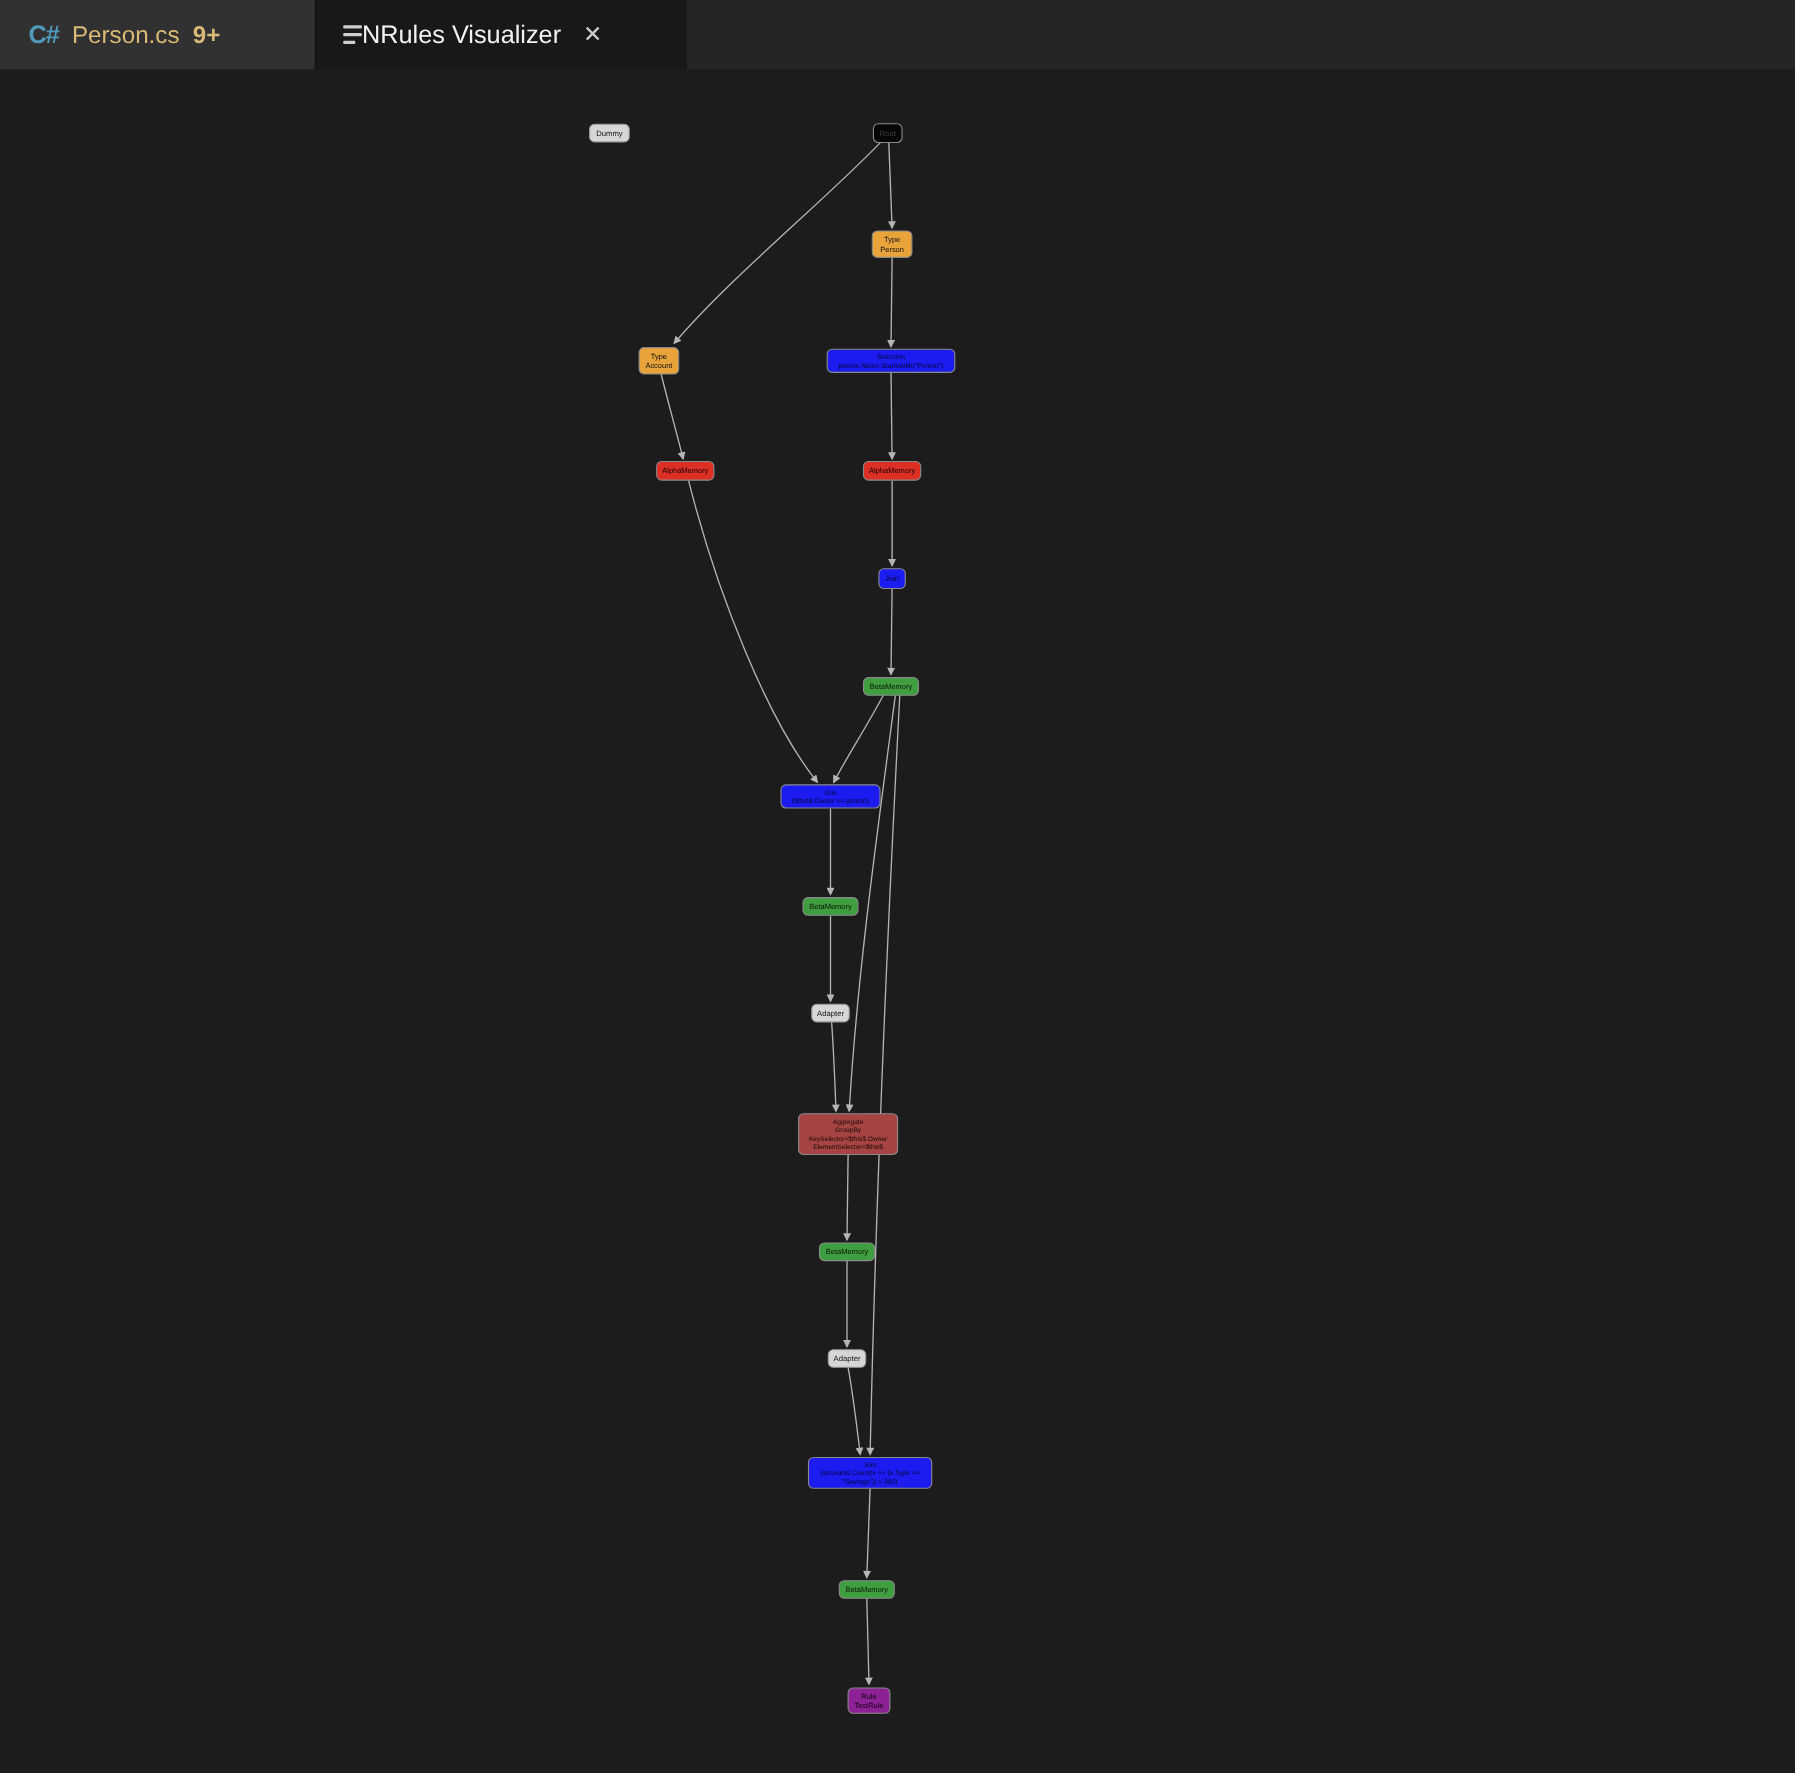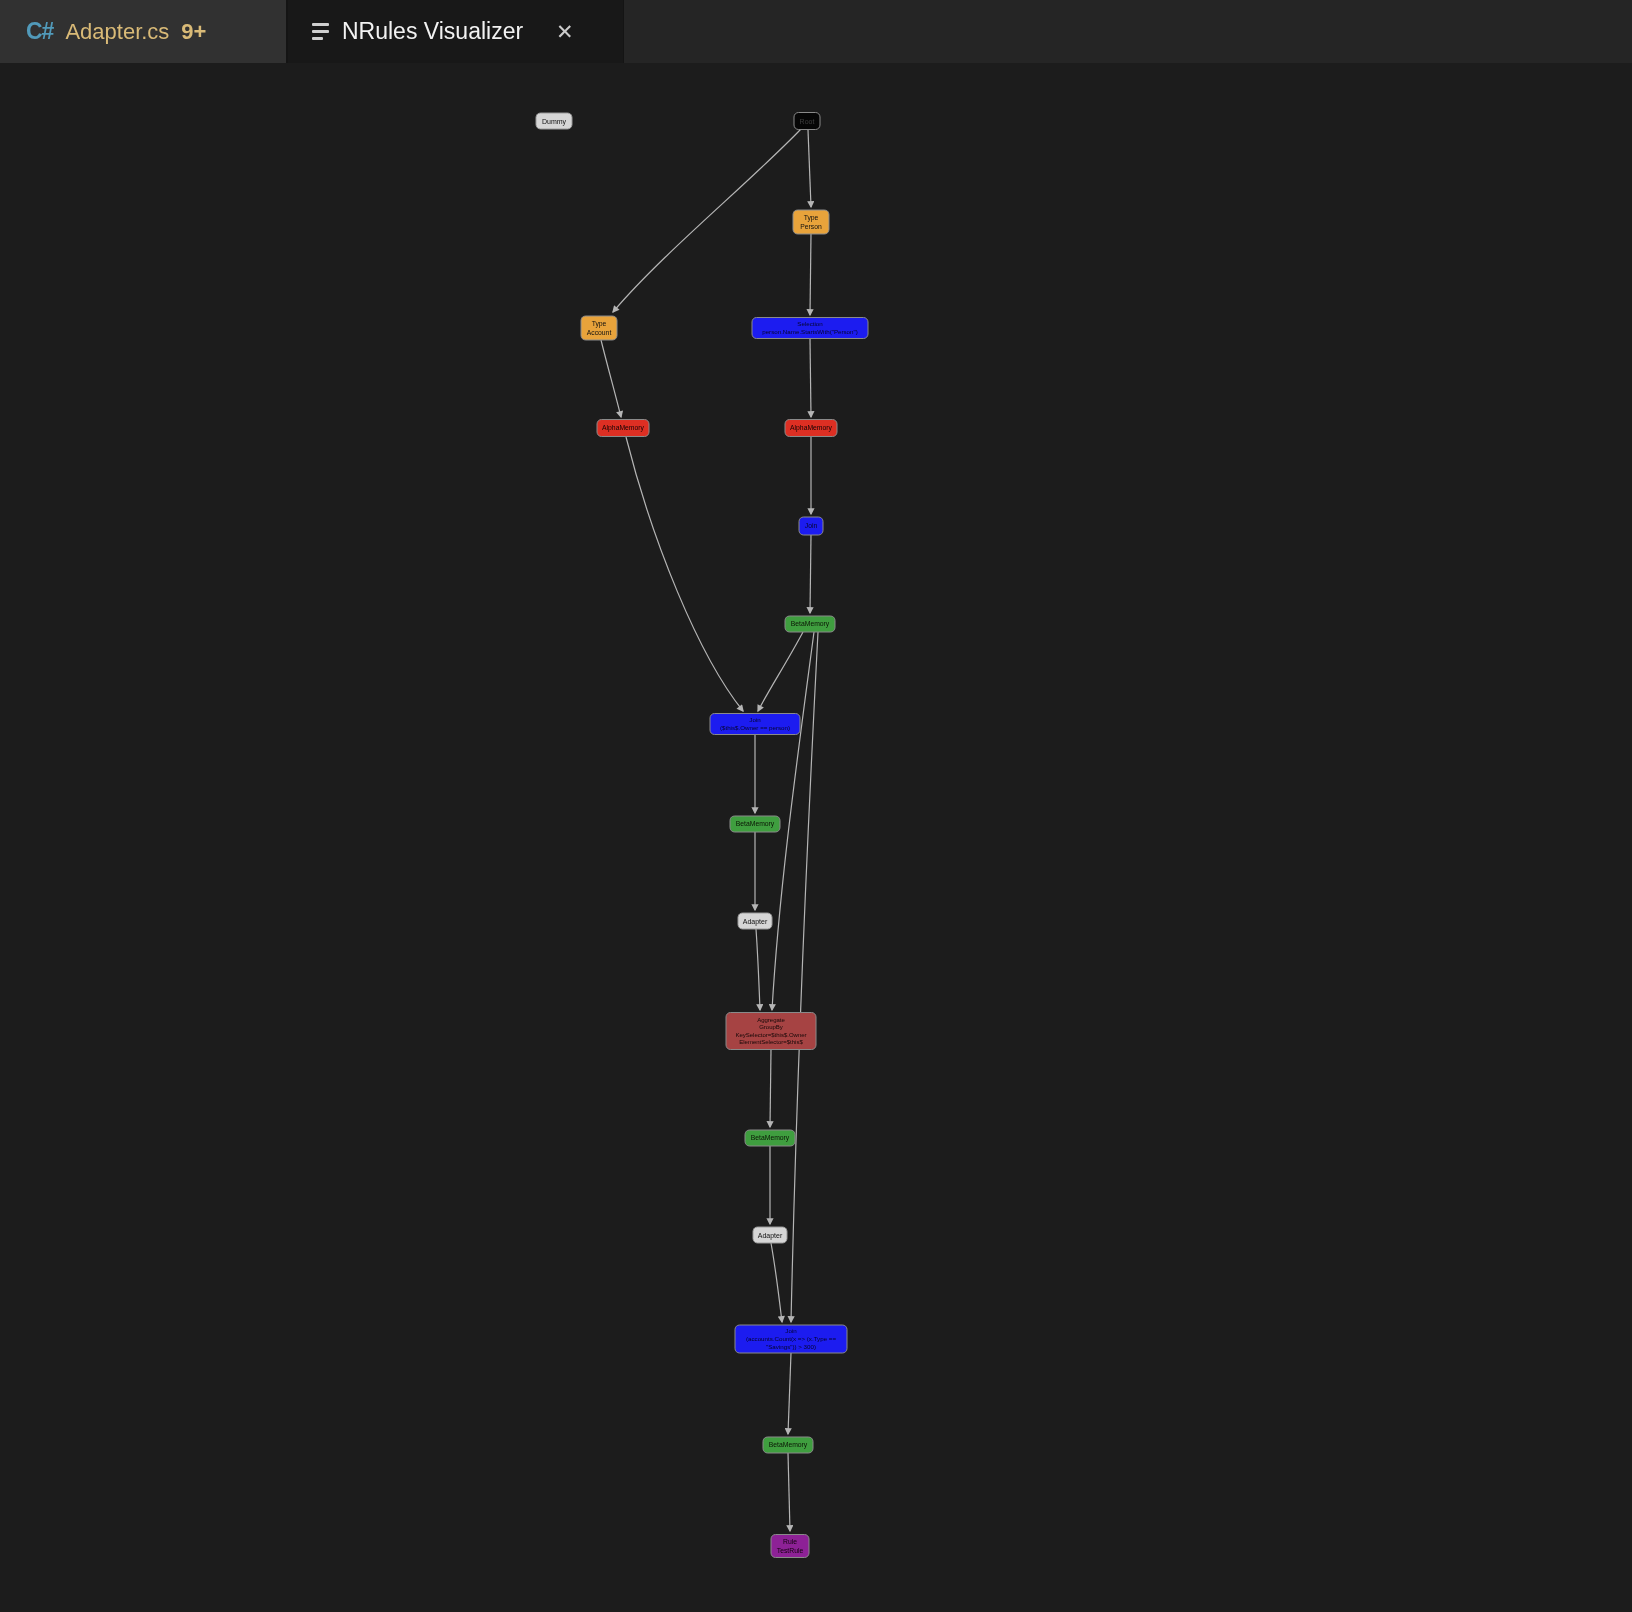--- a/index.html
+++ b/index.html
@@ -11,21 +11,21 @@
   .tabbar{
     position:absolute;top:0;left:0;width:1632px;height:63px;
     background:#252525;z-index:5;display:flex;align-items:stretch;
   }
   .tab{display:flex;align-items:center;cursor:pointer;box-sizing:border-box;}
   .tab-inactive{
     width:288px;background:#313131;padding-left:26px;gap:12px;
     border-right:2px solid #141414;
   }
   .tab-active{
-    width:336px;background:#181818;padding-left:24px;gap:13px;
+    width:336px;background:#181818;padding-left:24px;
     border-right:1px solid #141414;
   }
   .csicon{
     font-size:23px;font-weight:bold;color:#519aba;letter-spacing:-1px;
     line-height:1;
   }
   .tab-label-1{font-size:22px;color:#d9ba77;white-space:nowrap;}
   .tab-badge{font-size:22px;color:#d9ba77;font-weight:600;}
   .menu-icon{display:flex;flex-direction:column;gap:4px;width:17px;}
   .menu-icon i{display:block;height:3px;background:#cfcfcf;border-radius:1px;}
@@ -38,21 +38,21 @@
   .graph-wrap{position:absolute;top:0;left:0;z-index:1;}
   svg text{font-family:"Liberation Sans", sans-serif;}
   .edge{fill:none;stroke:#c2c2c2;stroke-width:1.2;opacity:0.92;}
 </style>
 </head>
 <body>
 
 <div class="tabbar">
   <div class="tab tab-inactive">
     <span class="csicon">C#</span>
-    <span class="tab-label-1">Adapter.cs</span>
+    <span class="tab-label-1">Person.cs</span>
     <span class="tab-badge">9+</span>
   </div>
   <div class="tab tab-active">
     <span class="menu-icon">
         <i></i>
         <i></i>
         <i></i>
       </span>
     <span class="tab-label-2">NRules Visualizer</span>
     <span class="tab-close">✕</span>

